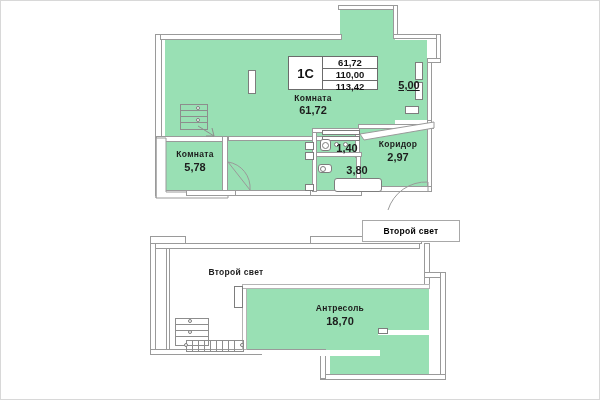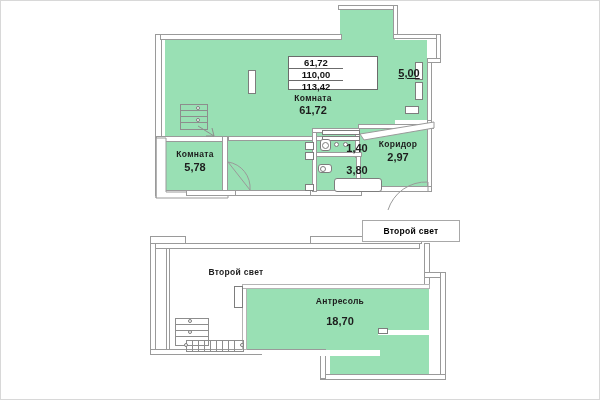--- a/index.html
+++ b/index.html
@@ -221,38 +221,39 @@
     <div class="fx" style="left:305px; top:184px; width:9px; height:7px;"></div>
     <div class="fx fx-r" style="left:318px; top:164px; width:14px; height:9px;"></div>
     <div class="fx fx-c" style="left:320px; top:166px; width:6px; height:6px;"></div>
     <div class="fx fx-r" style="left:334px; top:178px; width:48px; height:14px;"></div>
     <div class="fx" style="left:415px; top:62px; width:8px; height:18px;"></div>
     <div class="fx" style="left:415px; top:82px; width:8px; height:18px;"></div>
     <div class="fx" style="left:405px; top:106px; width:14px; height:8px;"></div>
     <div class="fx" style="left:248px; top:70px; width:8px; height:24px;"></div>
 
     <div class="summary" style="left:288px; top:56px; width:90px; height:34px;">
+      <div class="summary-code">1C</div>
       <div class="summary-vals">
         <div>61,72</div>
         <div>110,00</div>
         <div>113,42</div>
       </div>
     </div>
 
     <div class="lbl lbl-name" style="left:278px; top:94px; width:70px;">Комната</div>
     <div class="lbl lbl-area" style="left:278px; top:105px; width:70px;">61,72</div>
 
     <div class="lbl lbl-name" style="left:165px; top:150px; width:60px;">Комната</div>
     <div class="lbl lbl-area" style="left:165px; top:162px; width:60px;">5,78</div>
 
     <div class="lbl lbl-name" style="left:367px; top:140px; width:62px;">Коридор</div>
     <div class="lbl lbl-area" style="left:367px; top:152px; width:62px;">2,97</div>
 
-    <div class="lbl lbl-num" style="left:392px; top:68px; width:34px;text-decoration:underline;">5,00</div>
-    <div class="lbl lbl-num" style="left:340px; top:143px; width:34px;">1,40</div>
+    <div class="lbl lbl-num" style="left:392px; top:80px; width:34px;text-decoration:underline;">5,00</div>
+    <div class="lbl lbl-num" style="left:330px; top:143px; width:34px;">1,40</div>
     <div class="lbl lbl-num" style="left:340px; top:165px; width:34px;">3,80</div>
   </div>
 
   <div>
 
     <div class="green" style="left:246px; top:288px; width:183px; height:46px;"></div>
     <div class="green" style="left:246px; top:288px; width:183px; height:46px;"></div>
     <div class="green" style="left:246px; top:330px; width:132px; height:20px;"></div>
     <div class="green" style="left:370px; top:330px; width:59px; height:28px;"></div>
     <div class="green" style="left:330px; top:355px; width:99px; height:25px;"></div>
@@ -274,21 +275,21 @@
     <div class="fx" style="left:234px; top:286px; width:9px; height:22px;"></div>
     <div class="whitefill" style="left:378px; top:330px; width:52px; height:5px;"></div>
     <div class="fx" style="left:378px; top:328px; width:10px; height:6px;"></div>
     <div class="whitefill" style="left:262px; top:350px; width:118px; height:6px;"></div>
 
     <div class="sv-box" style="left:362px; top:220px; width:98px; height:22px;">
       <span class="lbl-sv">Второй свет</span>
     </div>
     <div class="lbl lbl-sv" style="left:186px; top:268px; width:100px;">Второй свет</div>
 
-    <div class="lbl lbl-name" style="left:300px; top:297px; width:80px;">Антресоль</div>
+    <div class="lbl lbl-name" style="left:300px; top:304px; width:80px;">Антресоль</div>
     <div class="lbl lbl-area" style="left:300px; top:316px; width:80px;">18,70</div>
 
     <div>
       <div class="stair-box" style="left:175px; top:318px; width:34px; height:28px;"></div>
       <div class="stair-step" style="left:175px; top:324px; width:34px; height:1px;"></div>
       <div class="stair-step" style="left:175px; top:330px; width:34px; height:1px;"></div>
       <div class="stair-step" style="left:175px; top:336px; width:34px; height:1px;"></div>
       <div class="fx fx-c" style="left:188px; top:319px; width:4px; height:4px;"></div>
       <div class="fx fx-c" style="left:188px; top:330px; width:4px; height:4px;"></div>
       <div class="stair-box" style="left:186px; top:340px; width:58px; height:12px;"></div>

